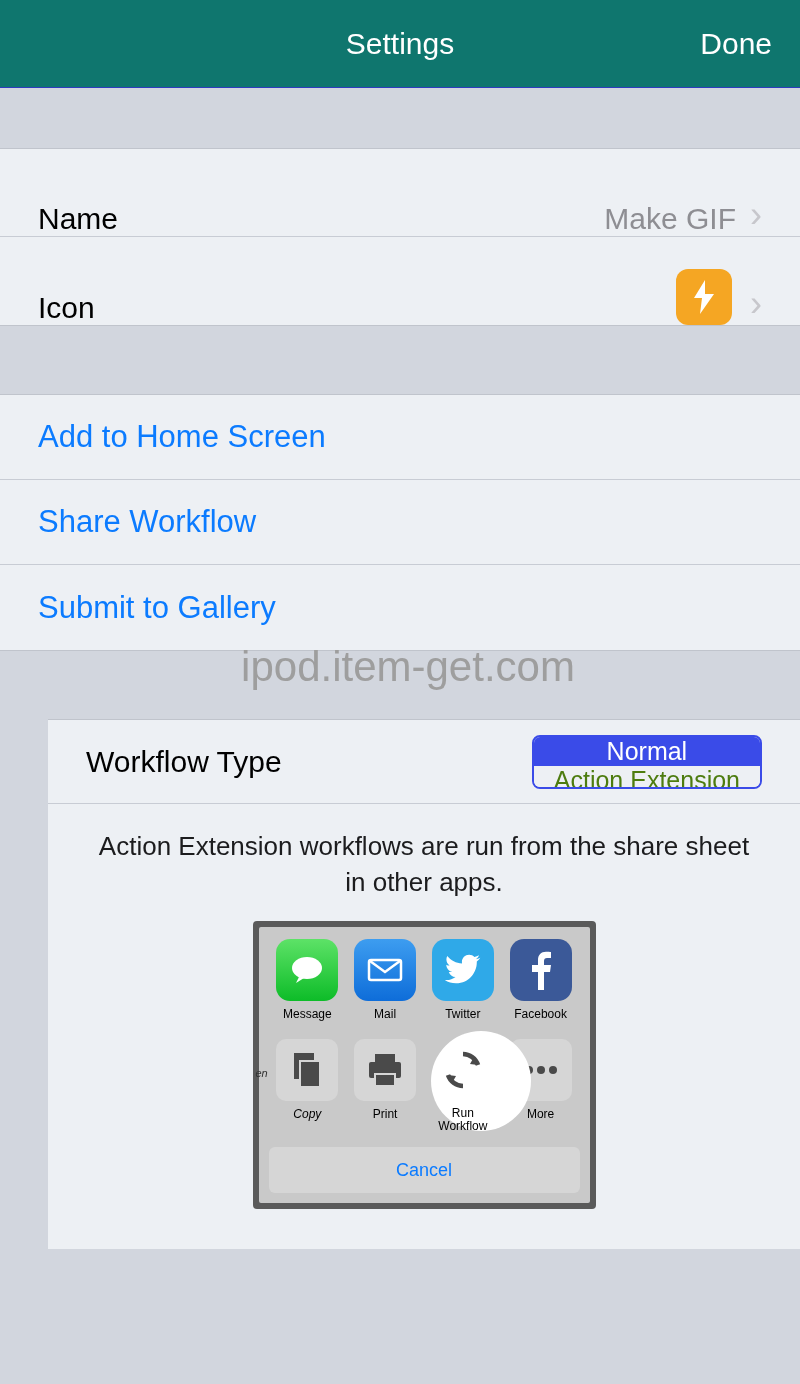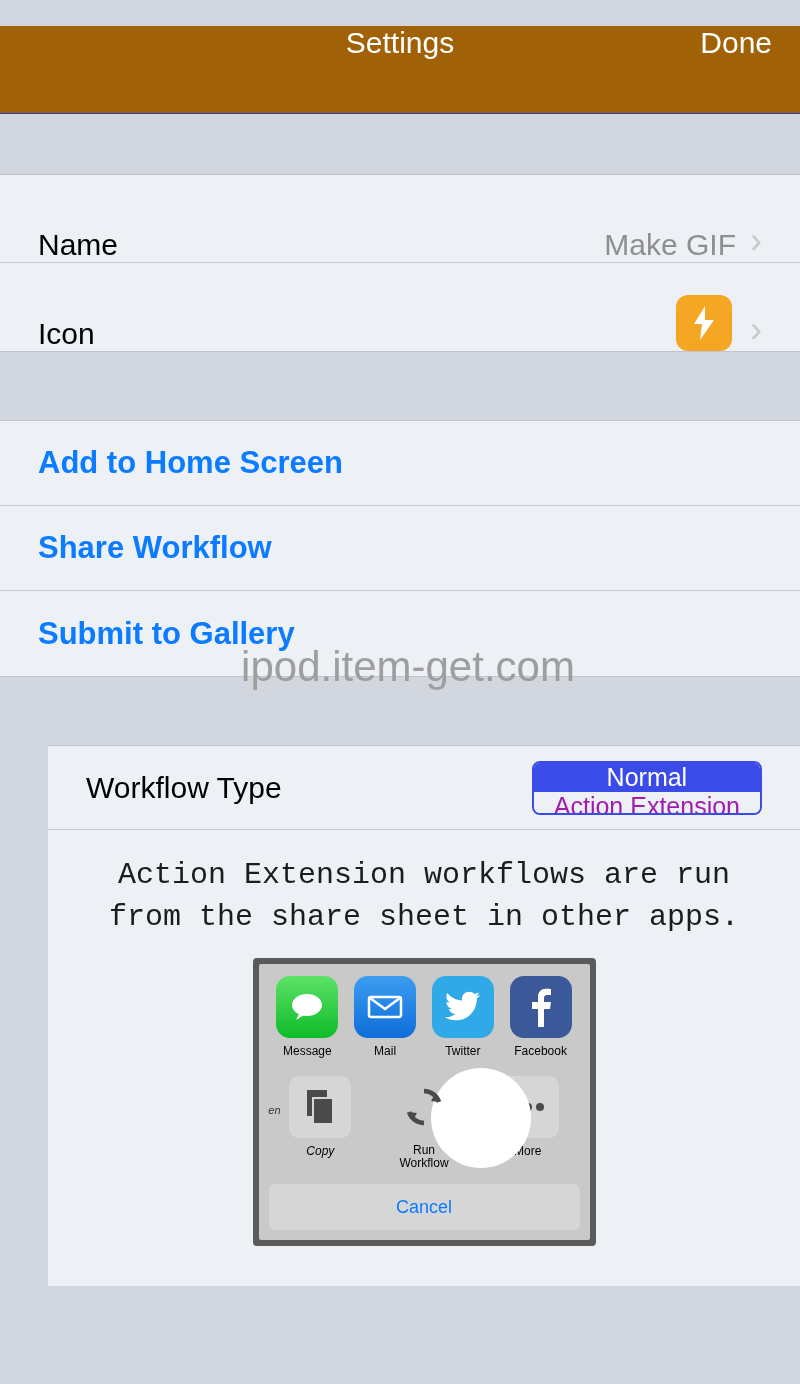--- a/index.html
+++ b/index.html
@@ -10,27 +10,26 @@
       -webkit-font-smoothing: antialiased;
     }
     body {
       width: 800px;
       height: 1384px;
       background: #d2d6de;
       overflow: hidden;
     }
     .header {
       height: 88px;
-      background: #a16207;
-      display: flex;
-      align-items: flex-start;
+      background: #0f766e;
+      display: flex;
+      align-items: center;
       justify-content: center;
       position: relative;
       border-bottom: 1px solid #2e3cc0;
-      margin-top: 26px;
     }
     .header-title {
       color: #fff;
       font-size: 30px;
       font-weight: 500;
     }
     .header-done {
       position: absolute;
       right: 28px;
       color: #fff;
@@ -93,21 +92,21 @@
       align-items: center;
       padding: 0 38px;
       border-bottom: 1px solid #c8ccd4;
     }
     .action-row:last-child {
       border-bottom: none;
     }
     .action-label {
       color: #0b7bff;
       font-size: 31px;
-      font-weight: 700;
+      font-weight: 400;
     }
     .watermark {
       position: absolute;
       top: 643px;
       left: 0;
       width: 800px;
       text-align: center;
       color: #9e9e9e;
       font-size: 42px;
       font-weight: 300;
@@ -149,30 +148,29 @@
       font-size: 25px;
       padding: 0 18px;
       cursor: pointer;
     }
     .segment-item.active {
       background: #3a4be8;
       color: #fff;
     }
     .segment-item.inactive {
       background: #edf0f4;
-      color: #a21caf;
+      color: #4d7c0f;
       padding: 0 20px;
     }
     .description {
       color: #1c1c1e;
-      font-size: 30px;
+      font-size: 26px;
       text-align: center;
       padding: 24px 50px 20px;
       line-height: 1.4;
-      font-family: Liberation Mono, monospace;
     }
     .share-preview {
       width: 343px;
       margin: 0 auto;
       background: #5a5a5a;
       border-radius: 4px;
       padding: 6px;
     }
     .share-inner {
       background: #c9c9c9;
@@ -361,20 +359,30 @@
         <div class="action-icon-wrap" style="position:relative;font-style:italic;">
           <span class="tiny-en">en</span>
           <div class="action-icon">
             <svg width="34" height="38" viewBox="0 0 34 38">
                 <rect x="4" y="2" width="20" height="26" fill="#4a4a4a"></rect>
                 <rect x="10" y="10" width="20" height="26" fill="#4a4a4a" stroke="#d6d6d6" stroke-width="2"></rect>
               </svg>
           </div>
           <div class="share-icon-label">Copy</div>
         </div>
+        <div class="action-icon-wrap">
+          <div class="action-icon">
+            <svg width="40" height="36" viewBox="0 0 40 36">
+                <rect x="10" y="2" width="20" height="8" fill="#4a4a4a"></rect>
+                <rect x="4" y="10" width="32" height="16" rx="2" fill="#4a4a4a"></rect>
+                <rect x="10" y="22" width="20" height="12" fill="#4a4a4a" stroke="#d6d6d6" stroke-width="2"></rect>
+              </svg>
+          </div>
+          <div class="share-icon-label">Print</div>
+        </div>
         <div class="action-icon-wrap highlighted">
           <div class="action-icon" style="background:transparent;">
             <svg width="44" height="44" viewBox="0 0 44 44">
                 <path d="M22 6 A16 16 0 0 1 37 17" fill="none" stroke="#4a4a4a" stroke-width="4.5"></path>
                 <path d="M33 9 L37 17 L29 16 Z" fill="#4a4a4a"></path>
                 <path d="M22 38 A16 16 0 0 1 7 27" fill="none" stroke="#4a4a4a" stroke-width="4.5"></path>
                 <path d="M11 35 L7 27 L15 28 Z" fill="#4a4a4a"></path>
               </svg>
           </div>
           <div class="share-icon-label" style="text-align:center; line-height:1.1;"><span>Run Workflow</span></div>

